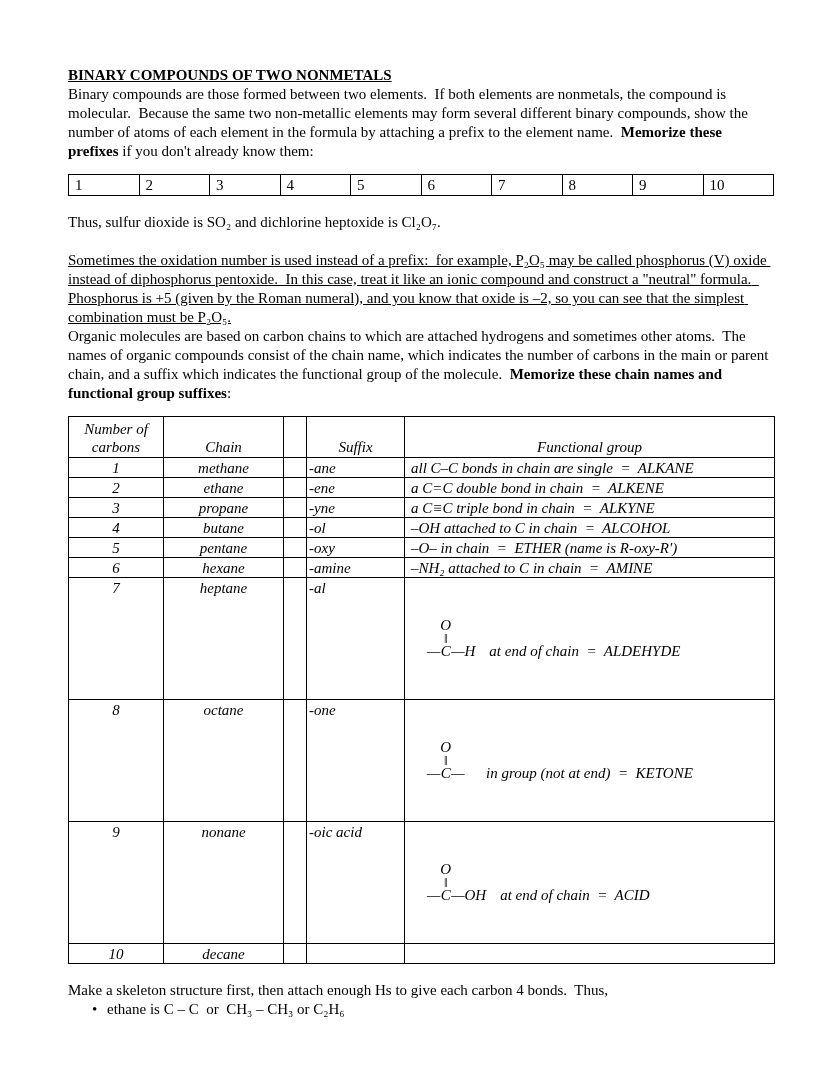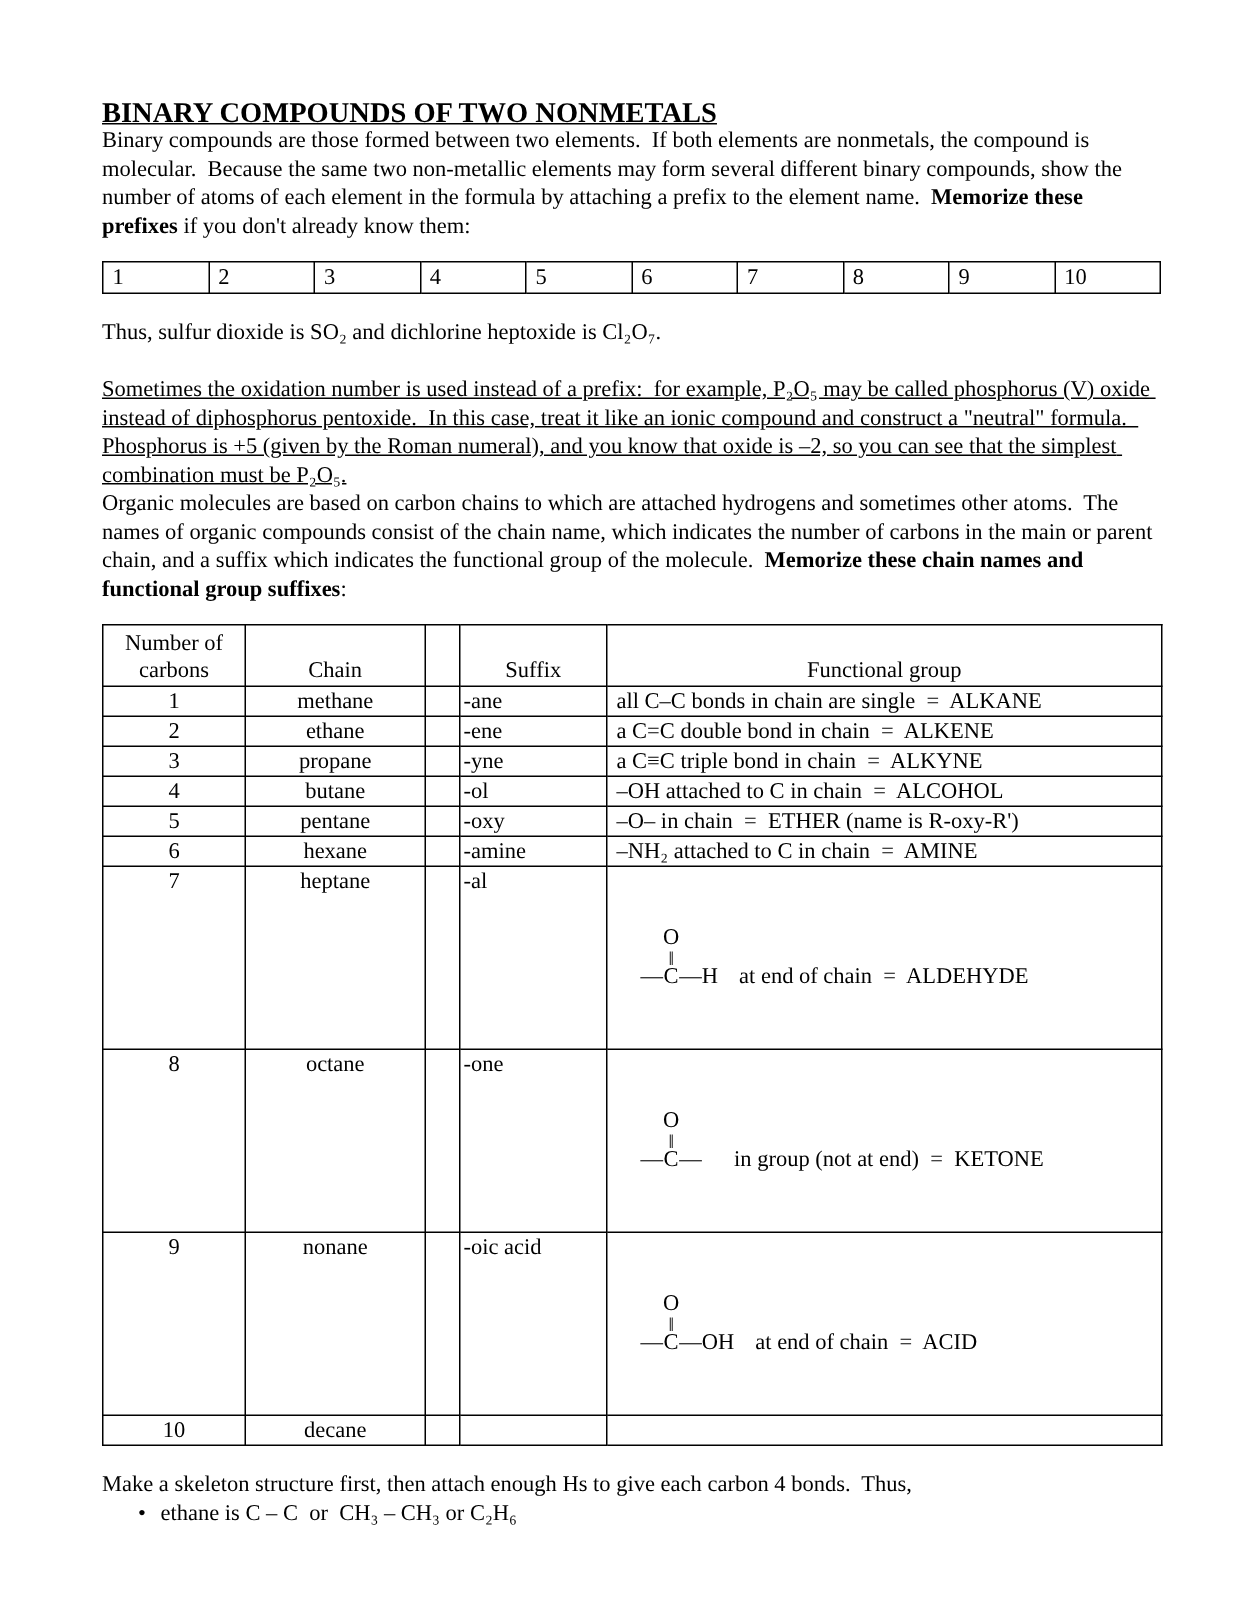--- a/index.html
+++ b/index.html
@@ -4,34 +4,34 @@
 <style>
   html, body { margin: 0; padding: 0; background: #ffffff; }
   body {
     width: 828px; height: 1071px; overflow: hidden;
     font-family: "Liberation Serif", "DejaVu Serif", "DejaVu Sans", serif;
     font-size: 15px; color: #000;
   }
   .page { padding: 66px 56px 0 68px; width: 704px; }
 
   .sec-title {
-    font-size: 19px; font-weight: bold; text-decoration: underline;
+    font-size: 15px; font-weight: bold; text-decoration: underline;
     margin: 0; line-height: 19px;
   }
   .para { margin: 0; line-height: 19px; white-space: pre-wrap; }
   .gap-top { margin-top: 19px; text-decoration: underline; }
   b { font-weight: bold; }
 
   table { border-collapse: collapse; table-layout: fixed; }
   td, th { border: 1px solid #000; font-size: 15px; font-weight: normal; overflow: hidden; }
 
   .prefix-table { width: 706px; margin: 13px 0 17px 0; }
   .prefix-table td { height: 20px; padding: 0 0 0 6px; text-align: left; vertical-align: middle; line-height: 18px; }
 
-  .org-table { width: 706px; margin: 13px 0 17px 0; }
+  .org-table { width: 706px; margin: 13px 0 17px 0; font-style: italic; }
   .org-table th { vertical-align: bottom; text-align: center; padding: 3px 2px 1px 2px; line-height: 18px; }
   .org-table td { padding: 0 2px; height: 19px; line-height: 18px; vertical-align: middle; }
   .c-num    { text-align: center; }
   .c-chain  { text-align: center; }
   .c-spacer { }
   .c-suffix { text-align: left; }
   .c-fg     { text-align: left; padding-left: 6px !important; white-space: pre-wrap; }
   .row-tall td { vertical-align: top; padding-top: 1px; }
 
   .fg-struct { display: flex; align-items: flex-end; padding: 3px 0 4px 16px; white-space: pre; }

